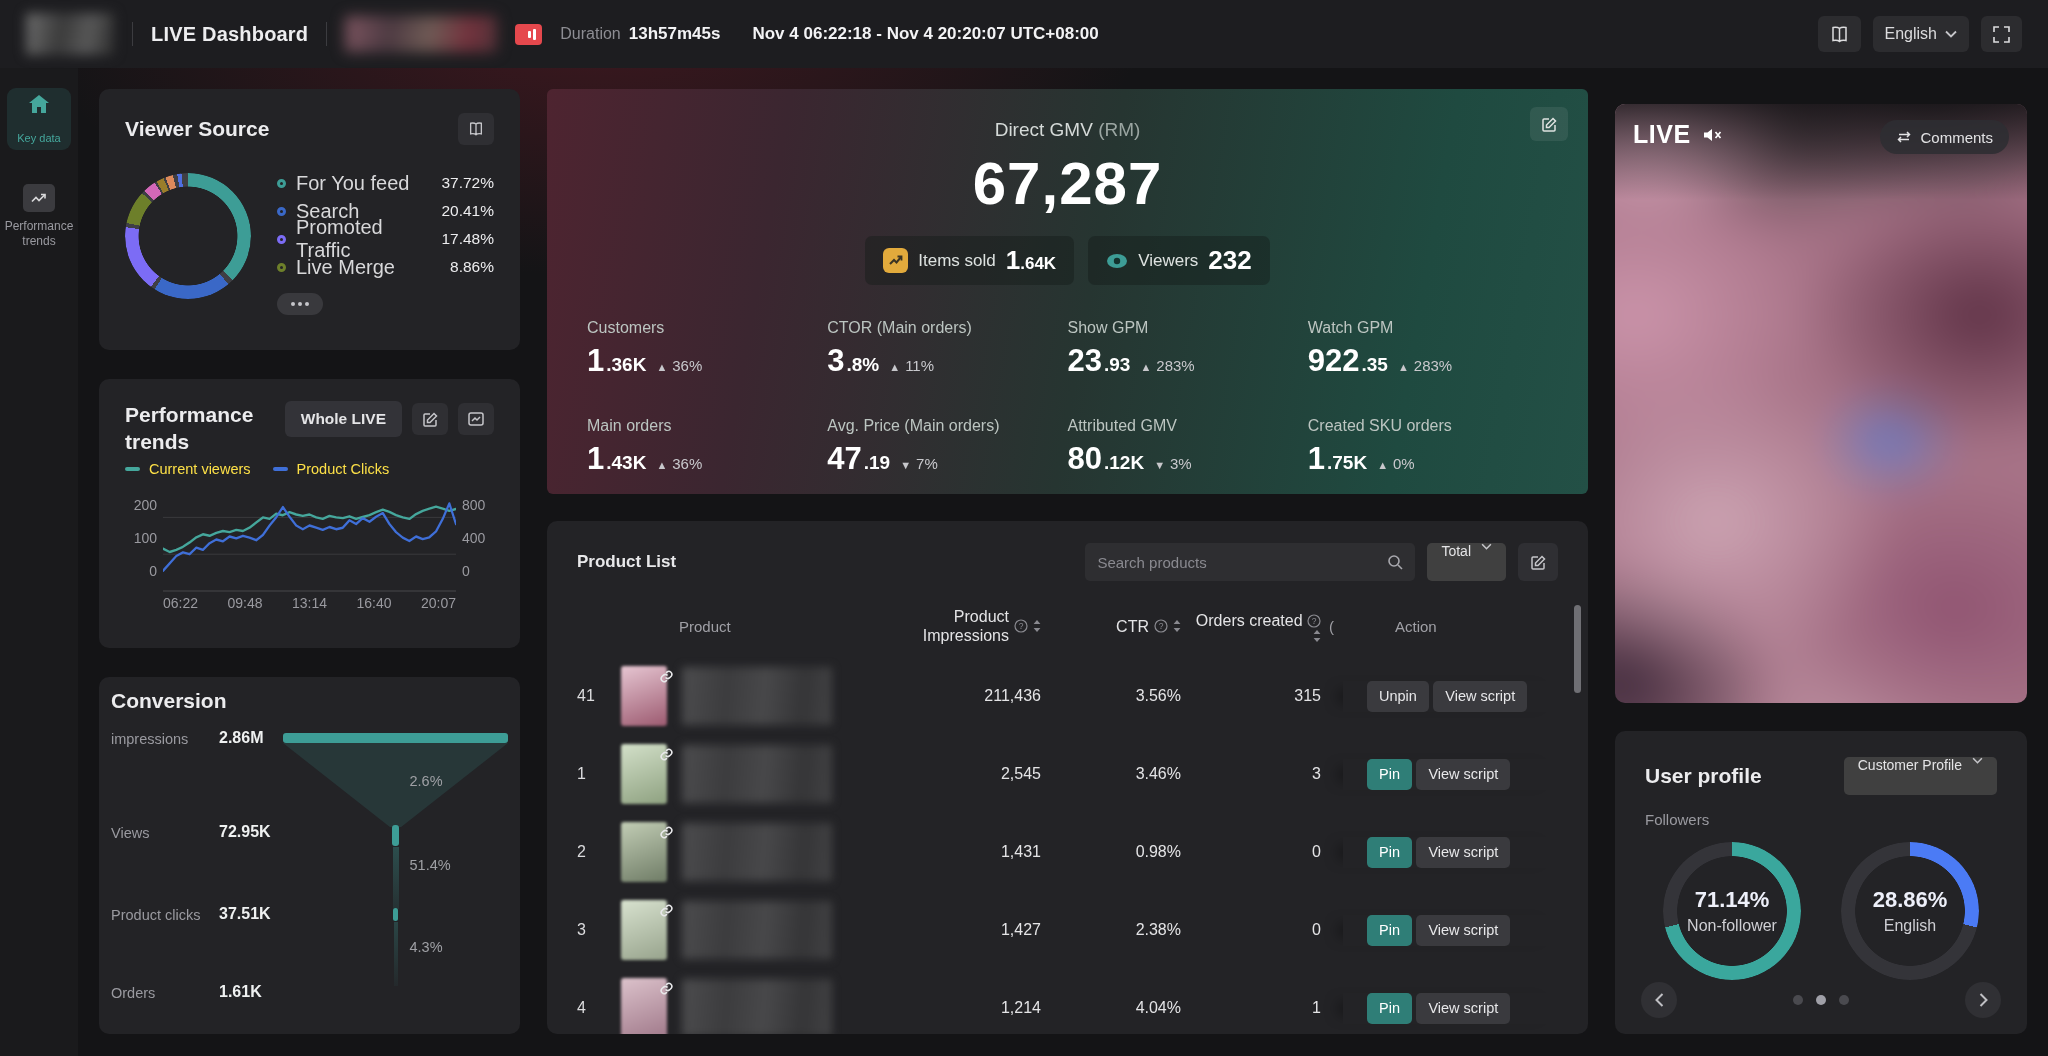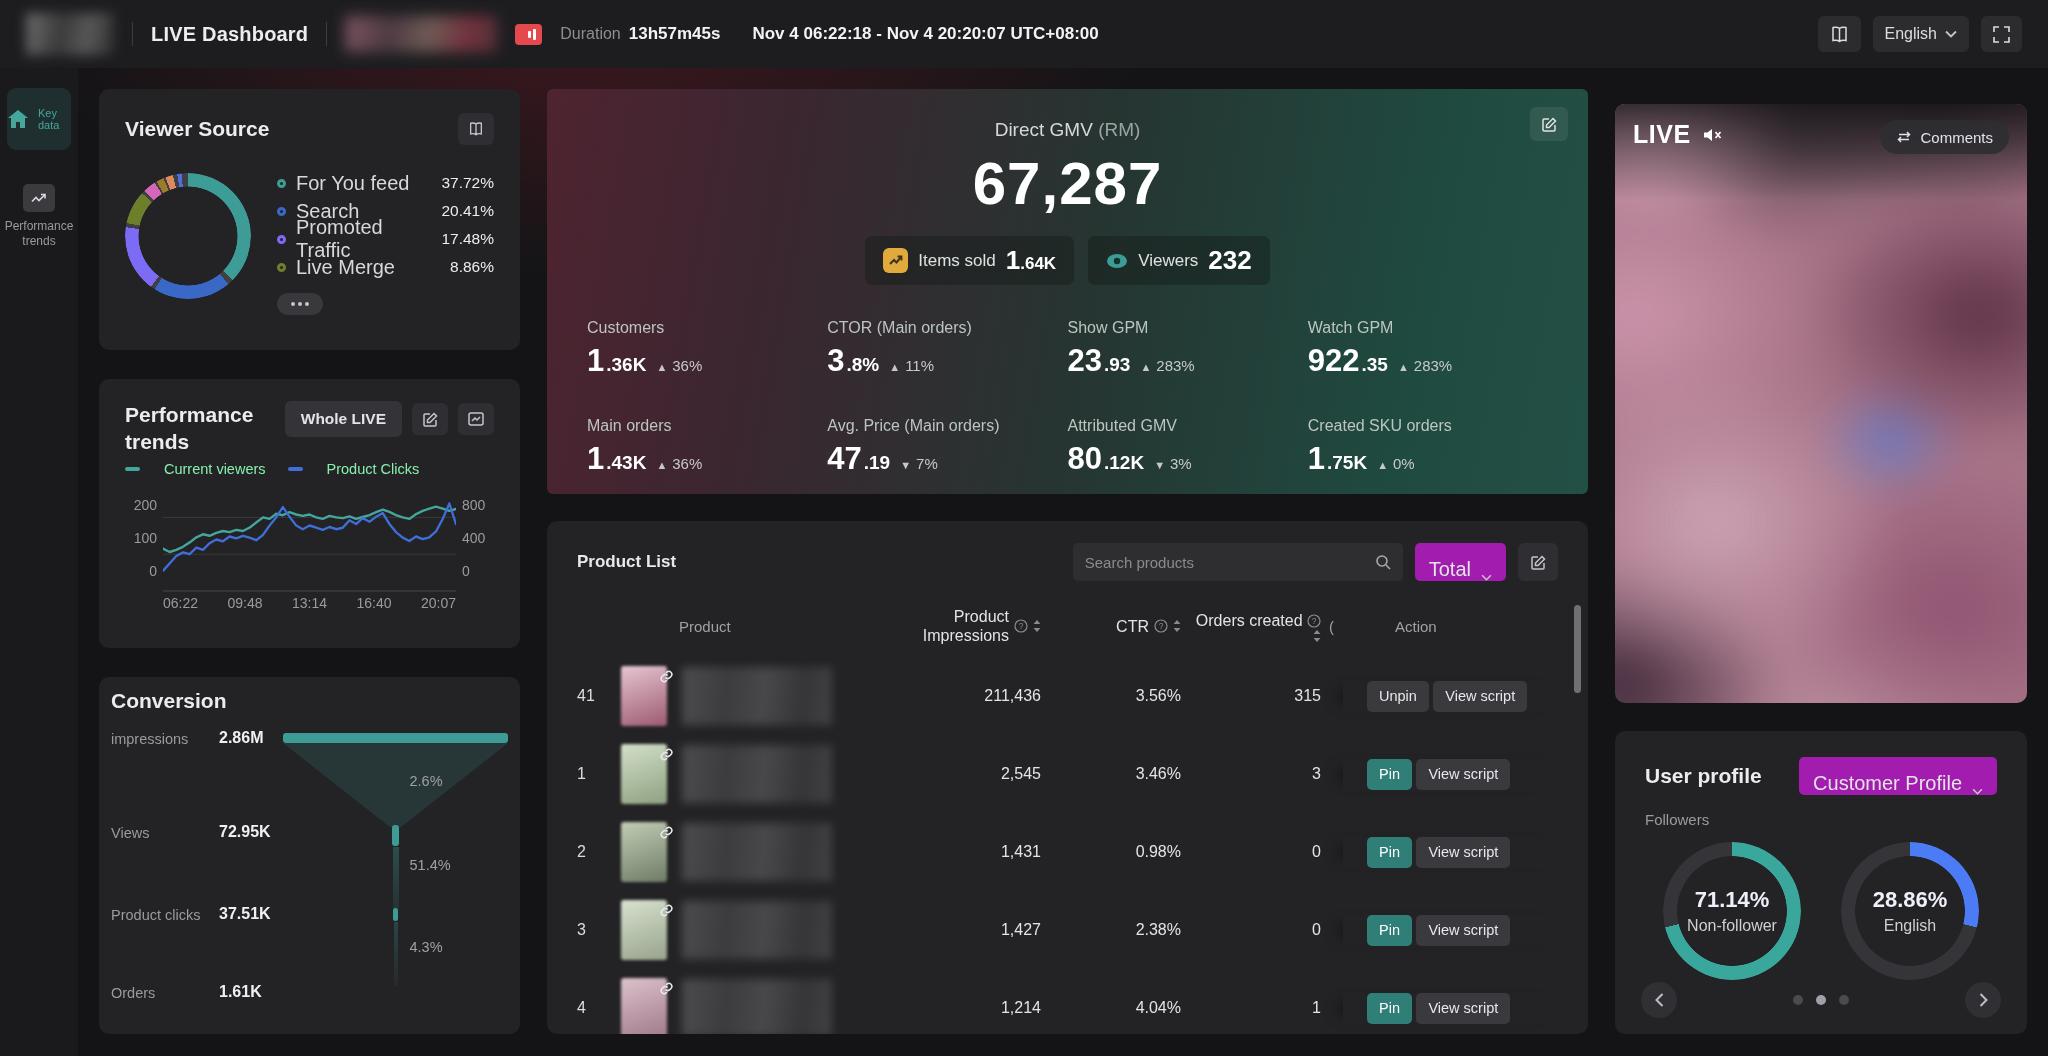--- a/index.html
+++ b/index.html
@@ -14,21 +14,21 @@
 .red-badge{width:27px;height:21px;border-radius:4px;background:#e5484d;display:flex;align-items:center;justify-content:flex-end;gap:2px;padding:4px 6px}
 .red-badge i{display:block;width:3px;background:#fff;border-radius:1px}
 .dur{display:flex;align-items:baseline;gap:8px}
 .dur-label{font-size:16px;color:#8d8d93}
 .dur-val{font-size:17px;font-weight:700;color:#f3f3f5}
 .dates{font-size:17px;font-weight:700;color:#f3f3f5;margin-left:14px}
 .tb-right{display:flex;align-items:center;gap:12px}
 .tb-btn{height:36px;min-width:40px;border-radius:6px;background:#2c2c2f;display:flex;align-items:center;justify-content:center;gap:8px;color:#dcdcde;font-size:16px;padding:0 12px;cursor:pointer}
 .layout{display:flex;height:988px}
 .rail{width:78px;background:#1a1a1c;flex:none;display:flex;flex-direction:column;align-items:center;padding-top:20px;position:relative;z-index:4}
-.rail-item-active{width:64px;height:62px;border-radius:9px;background:rgba(61,157,150,.16);display:flex;flex-direction:row;align-items:center;justify-content:center;gap:9px;cursor:pointer}
+.rail-item-active{width:64px;height:62px;border-radius:9px;background:rgba(61,157,150,.16);display:flex;flex-direction:column;align-items:center;justify-content:center;gap:18px;cursor:pointer}
 .rail-item-active .lbl{font-size:11px;color:#45a79c}
 .rail-item{margin-top:34px;display:flex;flex-direction:column;align-items:center;gap:7px;cursor:pointer}
 .rail-icon-box{width:32px;height:28px;border-radius:5px;background:#3b3b3f;display:flex;align-items:center;justify-content:center}
 .rail-item .lbl{font-size:12px;color:#9a9aa0;text-align:center;line-height:15px;width:70px}
 .content{flex:1;display:flex;gap:27px;padding:21px 26px 0 21px;background:radial-gradient(900px 430px at 26% -6%,rgba(128,30,46,.40),transparent 62%),#141416}
 .col1{width:421px;flex:none}
 .col2{width:1041px;flex:none}
 .col3{width:412px;flex:none;padding-top:15px}
 .card{background:#232326;border-radius:10px}
 .card-title{font-size:21px;font-weight:700;color:#ececee}
@@ -45,21 +45,21 @@
 .vs-row .v{font-size:15.5px;color:#ececee}
 .more-btn{margin-top:12px;width:46px;height:22px;border-radius:11px;background:#39393d;color:#bfbfc3;display:flex;align-items:center;justify-content:center;gap:3px;cursor:pointer}
 .more-btn i{width:4px;height:4px;border-radius:50%;background:#c6c6ca}
 
 .pt{height:269px;margin-top:29px;padding:22px 26px}
 .pt-head{display:flex;justify-content:space-between;align-items:flex-start}
 .pt-title{font-size:21px;font-weight:700;line-height:27px;width:150px}
 .pt-actions{display:flex;gap:10px;align-items:center}
 .pill-btn{height:36px;border-radius:6px;background:#333338;color:#e4e4e6;font-size:15.5px;font-weight:600;display:flex;align-items:center;padding:0 16px;cursor:pointer}
 .pt-legend{display:flex;gap:22px;margin-top:6px}
-.pt-leg{display:flex;align-items:center;gap:24px;font-size:14.5px;color:#86efac}
+.pt-leg{display:flex;align-items:center;gap:9px;font-size:14.5px;color:#fde047}
 .dash{width:15px;height:4px;border-radius:2px}
 .chart-zone{display:flex;margin-top:12px;align-items:stretch}
 .yaxis{width:38px;display:flex;flex-direction:column;justify-content:space-between;padding:8px 6px 14px 0;font-size:14px;color:#9a9aa0;text-align:right}
 .yaxis.r{text-align:left;padding:8px 0 14px 6px}
 .trend-svg{flex:1;height:104px}
 .xaxis{display:flex;justify-content:space-between;margin:2px 38px 0 38px;font-size:14px;color:#9a9aa0}
 
 .cv{height:357px;margin-top:29px;padding:12px;position:relative}
 .funnel{position:relative;height:276px;margin-top:16px}
 .f-label{position:absolute;left:0;font-size:14.5px;color:#9a9aa0}
@@ -90,21 +90,21 @@
 .m-arrow{font-size:11px;color:#c7c7cb;margin-left:8px}
 .m-delta{font-size:15px;color:#c9c9cd;margin-left:3px}
 
 .pl{height:513px;margin-top:27px;padding:22px 30px;position:relative;overflow:hidden}
 .pl-head{display:flex;align-items:center;justify-content:space-between}
 .pl-title{font-size:17px;font-weight:700;color:#e8e8ea}
 .pl-controls{display:flex;gap:12px;align-items:center}
 .search{width:330px;height:38px;background:#2e2e31;border-radius:5px;display:flex;align-items:center;padding:0 12px;gap:8px}
 .search input{flex:1;background:transparent;border:none;outline:none;color:#d8d8da;font-size:15px;font-family:inherit}
 .search input::placeholder{color:#8a8a90}
-.select{height:38px;background:#a21caf;border-radius:5px;display:flex;align-items:flex-end;gap:10px;padding:0 14px;font-size:20px;color:#e4e4e6;cursor:pointer}
+.select{height:38px;background:#404040;border-radius:5px;display:flex;align-items:flex-start;gap:10px;padding:0 14px;font-size:14px;color:#e4e4e6;cursor:pointer}
 .table{margin-top:14px}
 .thead{display:flex;align-items:center;color:#a0a0a6;font-size:15px;height:62px}
 .tr{display:flex;align-items:center;height:78px}
 .c-rank{width:44px;font-size:16px;color:#dcdcde}
 .c-prod{width:240px;display:flex;align-items:center}
 .c-imp{width:180px;text-align:right;font-size:16px;color:#e4e4e6}
 .c-ctr{width:140px;text-align:right;font-size:16px;color:#e4e4e6}
 .c-ord{width:140px;text-align:right;font-size:16px;color:#e4e4e6}
 .c-part{width:22px;overflow:hidden;color:#a0a0a6;padding-left:8px}
 .c-act{flex:1;padding-left:24px;box-shadow:-14px 0 14px -10px rgba(0,0,0,.5)}

